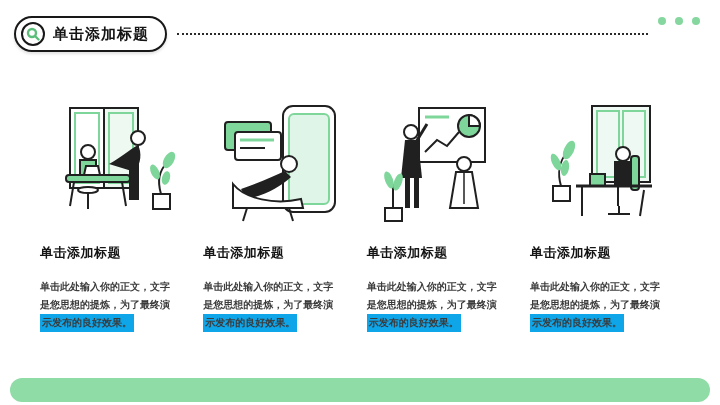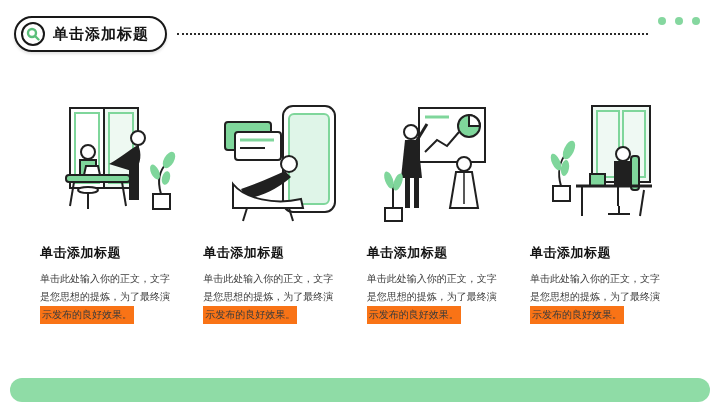--- a/index.html
+++ b/index.html
@@ -18,23 +18,23 @@
   .dotted-line { flex:1; height:0; border-top:2px dotted #2a2a2a; margin-left:10px; margin-right:8px; }
 
   .dots { position:absolute; top:17px; right:20px; display:flex; gap:9px; }
   .dot { width:8px; height:8px; border-radius:50%; background:#85d79f; }
 
   
   .columns { position:absolute; top:102px; left:40px; right:40px; display:flex; justify-content:space-between; }
   .col { width:150px; }
   .illus { width:150px; height:128px; display:block; }
   .col-heading { margin-top:14px; font-size:13px; font-weight:800; color:#151515; letter-spacing:0.5px; }
-  .col-body { margin-top:8px; font-size:10px; color:#3b3b3b; line-height:1.8; }
+  .col-body { margin-top:16px; font-size:10px; color:#3b3b3b; line-height:1.8;font-weight:bold; }
   .col-body .line { display:block; white-space:nowrap; }
-  .col-body .line.hl { display:inline-block; background:#f97316; padding:0 2px; }
+  .col-body .line.hl { display:inline-block; background:#0ea5e9; padding:0 2px; }
 
   
   .footer-bar { position:absolute; left:10px; right:10px; bottom:3px; height:24px;
                 background:#8fdca6; border-radius:13px; }
 </style>
 </head>
 <body>
 
 <div class="slide">
 

